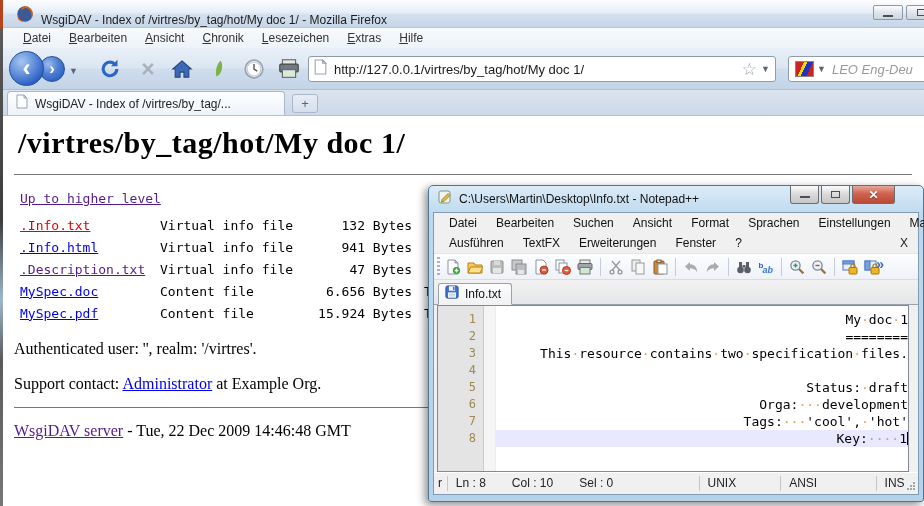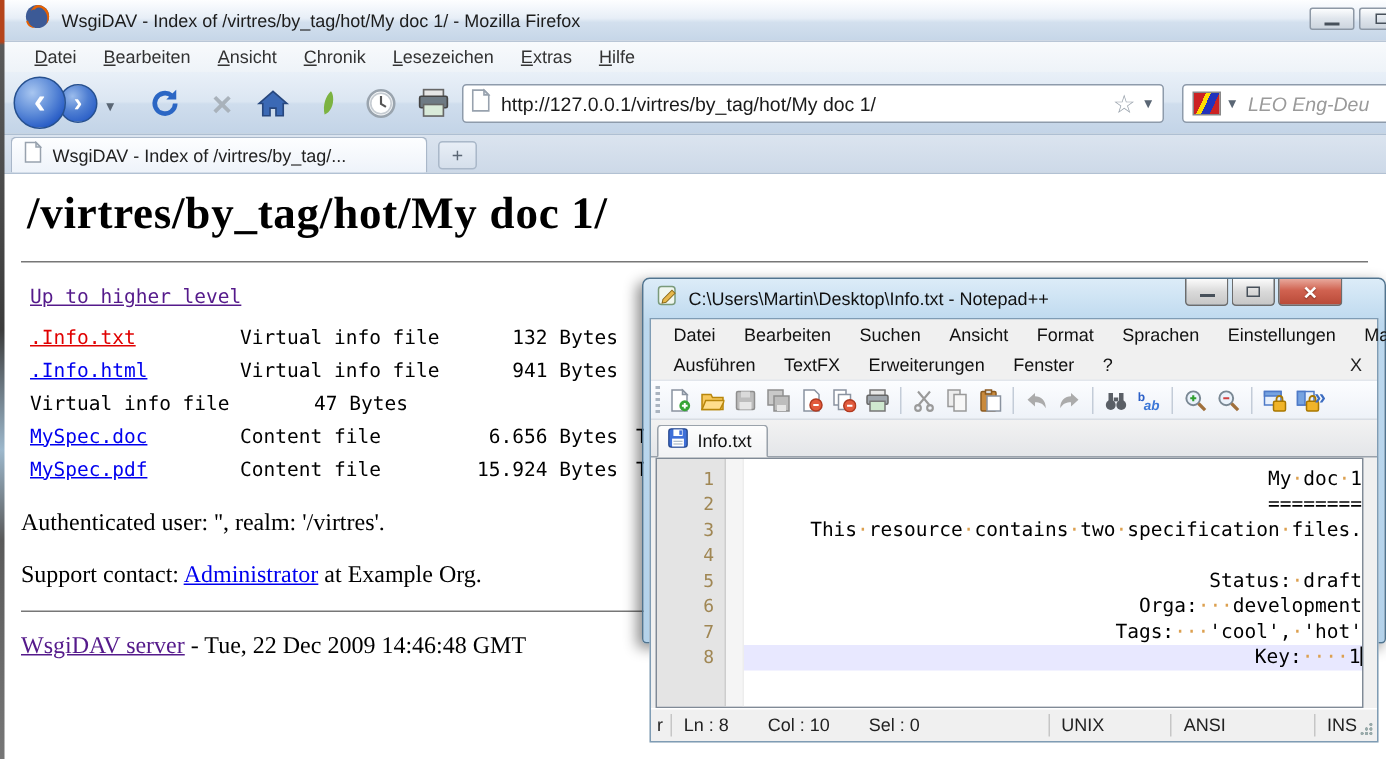--- a/index.html
+++ b/index.html
@@ -7,21 +7,21 @@
   body { font-family:"Liberation Sans", sans-serif; }
   .screen { position:relative; width:924px; height:506px; overflow:hidden; background:#fff;
             outline:1px solid #444; }
   
   .edge-left { position:absolute; left:0; top:0; width:3px; height:506px; z-index:50;
     background:linear-gradient(#b5441b 0 28px, #5a5a5a 30px, #3c3c3c 220px, #9db8cc 300px, #5a5a5a 360px, #777 100%); }
 
   
   .ff-titlebar { position:absolute; left:0; top:0; width:924px; height:28px;
     background:linear-gradient(#fdfeff, #e7eef7 45%, #d3e0ee 55%, #c6d6e8);
-    border-bottom:1px solid #b9c6d6; display:flex; align-items:center; padding-left:16px; }
+    border-bottom:1px solid #b9c6d6; display:flex; align-items:flex-end; padding-left:16px; }
   .ff-title { font-size:12px; color:#1c1c1c; margin-left:7px; }
   .win-btn { width:30px; height:15px; border:1px solid #8d98a5; border-radius:2px;
     background:linear-gradient(#fcfdfe,#dfe5ec 50%,#cdd5de); display:inline-flex; align-items:center; justify-content:center; }
   .ff-winbtns { position:absolute; right:-12px; top:5px; display:flex; gap:3px; }
   .glyph-min { width:10px; height:2px; background:#47505a; margin-top:6px; }
   .glyph-max { width:9px; height:7px; border:1.5px solid #47505a; }
 
   .ff-menubar { position:absolute; left:0; top:28px; width:924px; height:20px;
     background:linear-gradient(#f8fafc,#eef3f8); display:flex; align-items:center; padding-left:14px; }
   .ff-menu-item { font-size:12px; color:#333; padding:2px 9px; }
@@ -74,21 +74,21 @@
   .fcol-type { width:152px; color:#000; }
   .fcol-size { width:100px; text-align:right; color:#000; }
   .fcol-date { margin-left:12px; color:#000; }
   .page-para { font-size:16px; color:#000; margin:14px 0 0 0; }
   .para-auth { margin-top:16px; }
   .para-support { margin-top:17px; }
   .footer-hr { border:none; border-top:1px solid #777; margin:14px 2px 10px 0; }
   .footer-line { font-size:16px; }
 
   
-  .npp { position:absolute; left:428px; top:185px; width:496px; height:244px; z-index:20;
+  .npp { position:absolute; left:428px; top:185px; width:496px; height:317px; z-index:20;
     background:linear-gradient(#dcecf8,#bcd8ee 30px, #b4d2ea); border:1px solid #51748f; border-radius:5px 5px 3px 3px;
     box-shadow:-3px 3px 9px rgba(0,0,0,.45); }
   .npp-titlebar { height:26px; display:flex; align-items:center; padding-left:8px; position:relative; }
   .npp-title { font-size:12px; color:#111; margin-left:6px; white-space:nowrap; }
   .npp-winbtns { position:absolute; right:28px; top:0; display:flex; }
   .npp-btn { width:29px; height:18px; border:1px solid #6c6c6c; border-top:none;
     background:linear-gradient(#fbfbfb,#d9d9d9 50%,#c7c7c7); border-radius:0 0 3px 3px;
     display:flex; align-items:center; justify-content:center; margin-left:2px; }
   .npp-btn-close { width:43px; background:linear-gradient(#e8a89b,#d06250 45%,#b94a38); }
   .npp-close-x { color:#fff; font-weight:bold; font-size:12px; text-shadow:0 1px 1px #7a2a1a; }
@@ -257,20 +257,21 @@
             <span class="fcol-size">132 Bytes</span>
             <span class="fcol-date"></span>
           </div>
           <div class="file-row">
             <a href="#" class="blink fcol-name">.Info.html</a>
             <span class="fcol-type">Virtual info file</span>
             <span class="fcol-size">941 Bytes</span>
             <span class="fcol-date"></span>
           </div>
           <div class="file-row">
+            <a href="#" class="vlink fcol-name">.Description.txt</a>
             <span class="fcol-type">Virtual info file</span>
             <span class="fcol-size">47 Bytes</span>
             <span class="fcol-date"></span>
           </div>
           <div class="file-row">
             <a href="#" class="blink fcol-name">MySpec.doc</a>
             <span class="fcol-type">Content file</span>
             <span class="fcol-size">6.656 Bytes</span>
             <span class="fcol-date">T</span>
           </div>

